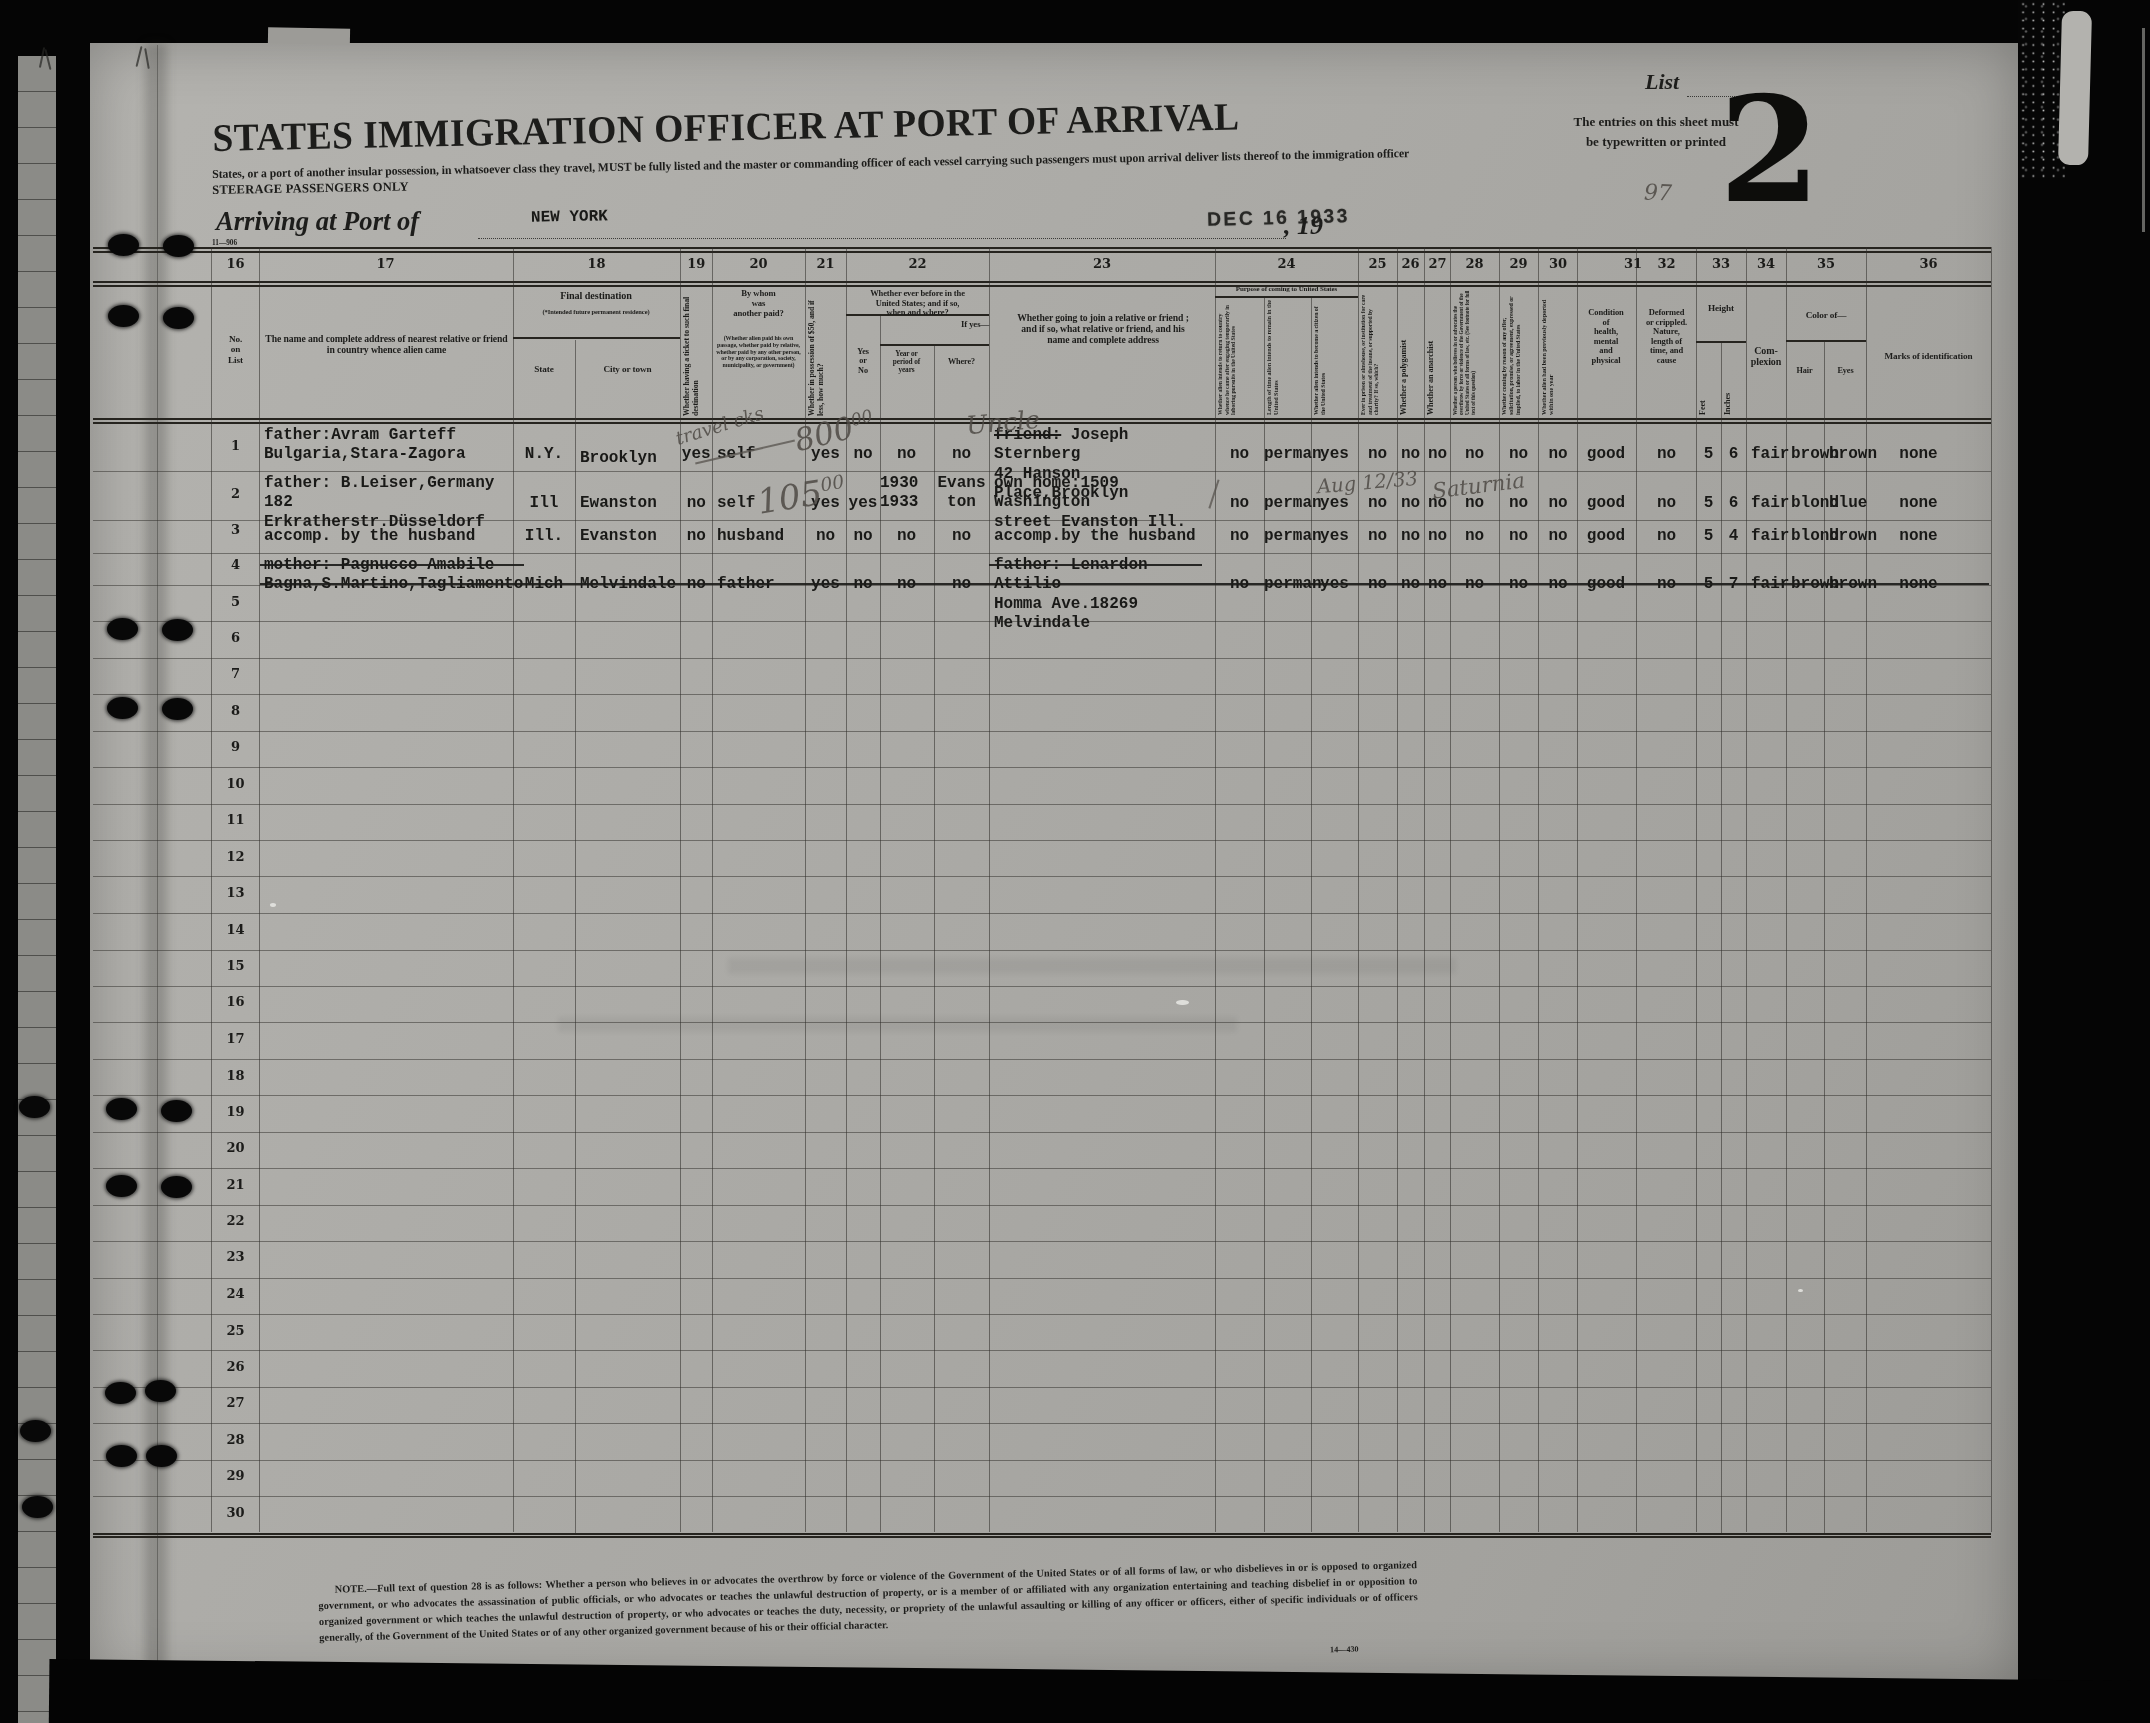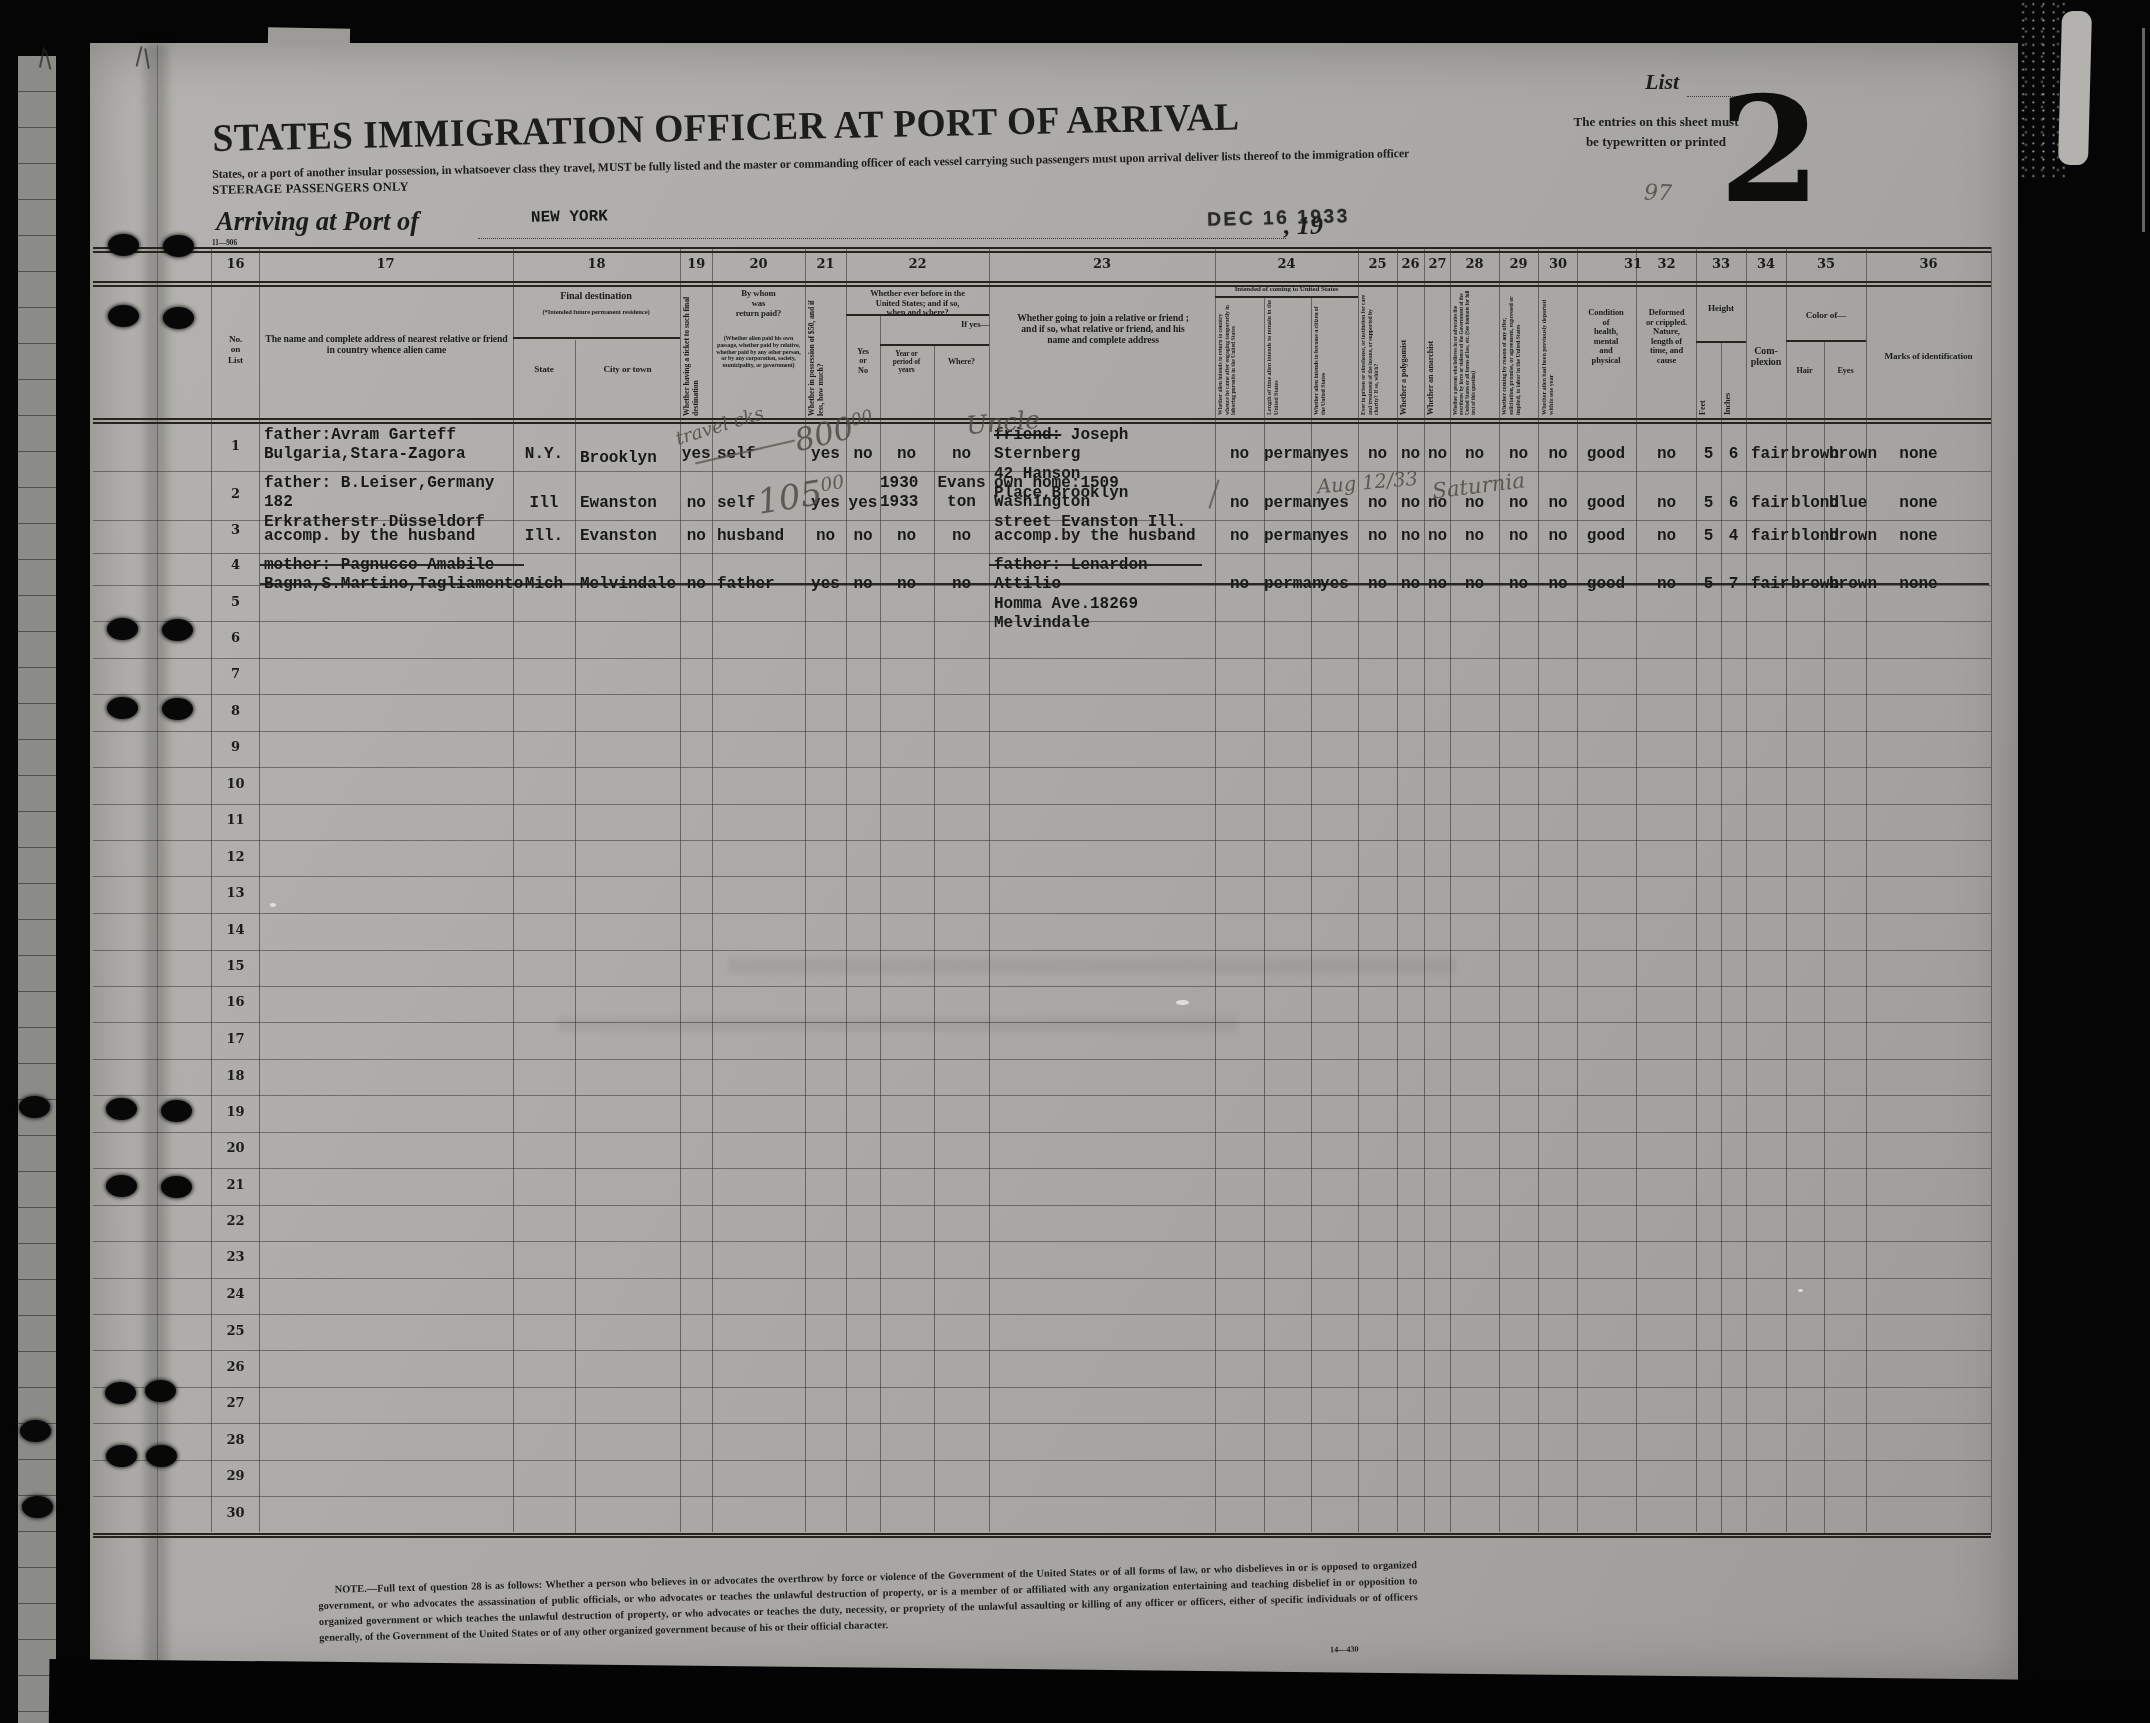--- a/index.html
+++ b/index.html
@@ -196,38 +196,38 @@
 on
 List</div>
       <div class="hc" style="left: 265px; top: 334px; width: 243px; height: 63px; font-size: 9.7px;">The name and complete address of nearest relative or friend in country whence alien came</div>
       <div class="hc" style="left: 515px; top: 290px; width: 162px; height: 16.5px; font-size: 10.2px;">Final destination</div>
       <div class="hc" style="left: 515px; top: 308px; width: 162px; height: 21.3px; font-size: 6.5px;">(*Intended future permanent residence)</div>
       <div class="hc" style="left: 513px; top: 364px; width: 62px; height: 14.6px; font-size: 9.2px;">State</div>
       <div class="hc" style="left: 575px; top: 364px; width: 105px; height: 14.6px; font-size: 9.2px;">City or town</div>
       <div class="hcv" style="left: 682px; top: 289px; width: 28px; height: 127px; font-size: 7.8px;">Whether having a ticket to such final destination</div>
       <div class="hc" style="left: 714px; top: 289px; width: 89px; height: 43px; font-size: 8.7px;">By whom
 was
-return paid?</div>
+another paid?</div>
       <div class="hc" style="left: 714px; top: 335px; width: 89px; height: 81px; font-size: 6px;">(Whether alien paid his own passage, whether paid by relative, whether paid by any other person, or by any corporation, society, municipality, or government)</div>
       <div class="hcv" style="left: 807px; top: 287px; width: 37px; height: 129px; font-size: 7.8px;">Whether in possession of $50, and if less, how much?</div>
       <div class="hc" style="left: 848px; top: 289px; width: 139px; height: 44px; font-size: 8.5px;">Whether ever before in the
 United States; and if so,
 when and where?</div>
       <div class="hc" style="left: 846px; top: 347px; width: 34px; height: 55px; font-size: 8.2px;">Yes
 or
 No</div>
       <div class="hc" style="left: 880px; top: 320px; width: 109px; height: 14.6px; font-size: 8.7px; text-align: right;">If yes—</div>
       <div class="hc" style="left: 880px; top: 350px; width: 53px; height: 49px; font-size: 7.3px;">Year or
 period of
 years</div>
       <div class="hc" style="left: 934px; top: 357px; width: 55px; height: 14.6px; font-size: 8.2px;">Where?</div>
       <div class="hc" style="left: 994px; top: 313px; width: 218px; height: 58px; font-size: 9.7px;">Whether going to join a relative or friend ;
 and if so, what relative or friend, and his
 name and complete address</div>
-      <div class="hc" style="left: 1217px; top: 286px; width: 139px; height: 10.7px; font-size: 7px;">Intended of coming to United States</div>
+      <div class="hc" style="left: 1217px; top: 286px; width: 139px; height: 10.7px; font-size: 7px;">Purpose of coming to United States</div>
       <div class="hcv" style="left: 1217px; top: 299px; width: 45px; height: 116px; font-size: 5.8px;">Whether alien intends to return to country whence he came after engaging temporarily in laboring pursuits in the United States</div>
       <div class="hcv" style="left: 1265px; top: 299px; width: 44px; height: 116px; font-size: 6.3px;">Length of time alien intends to remain in the United States</div>
       <div class="hcv" style="left: 1313px; top: 299px; width: 43px; height: 116px; font-size: 6px;">Whether alien intends to become a citizen of the United States</div>
       <div class="hcv" style="left: 1360px; top: 290px; width: 35px; height: 125px; font-size: 5.8px;">Ever in prison or almshouse, or institution for care and treatment of the insane, or supported by charity? If so, which?</div>
       <div class="hcv" style="left: 1399px; top: 290px; width: 23px; height: 125px; font-size: 8.2px;">Whether a polygamist</div>
       <div class="hcv" style="left: 1426px; top: 290px; width: 23px; height: 125px; font-size: 8.2px;">Whether an anarchist</div>
       <div class="hcv" style="left: 1452px; top: 290px; width: 45px; height: 125px; font-size: 5.3px;">Whether a person who believes in or advocates the overthrow by force or violence of the Government of the United States or all forms of law, etc. (See footnote for full text of this question)</div>
       <div class="hcv" style="left: 1501px; top: 290px; width: 35px; height: 125px; font-size: 6px;">Whether coming by reason of any offer, solicitation, promise, or agreement, expressed or implied, to labor in the United States</div>
       <div class="hcv" style="left: 1540px; top: 290px; width: 36px; height: 125px; font-size: 6.3px;">Whether alien had been previously deported within one year</div>
       <div class="hc" style="left: 1579px; top: 308px; width: 54px; height: 107px; font-size: 8.5px;">Condition

